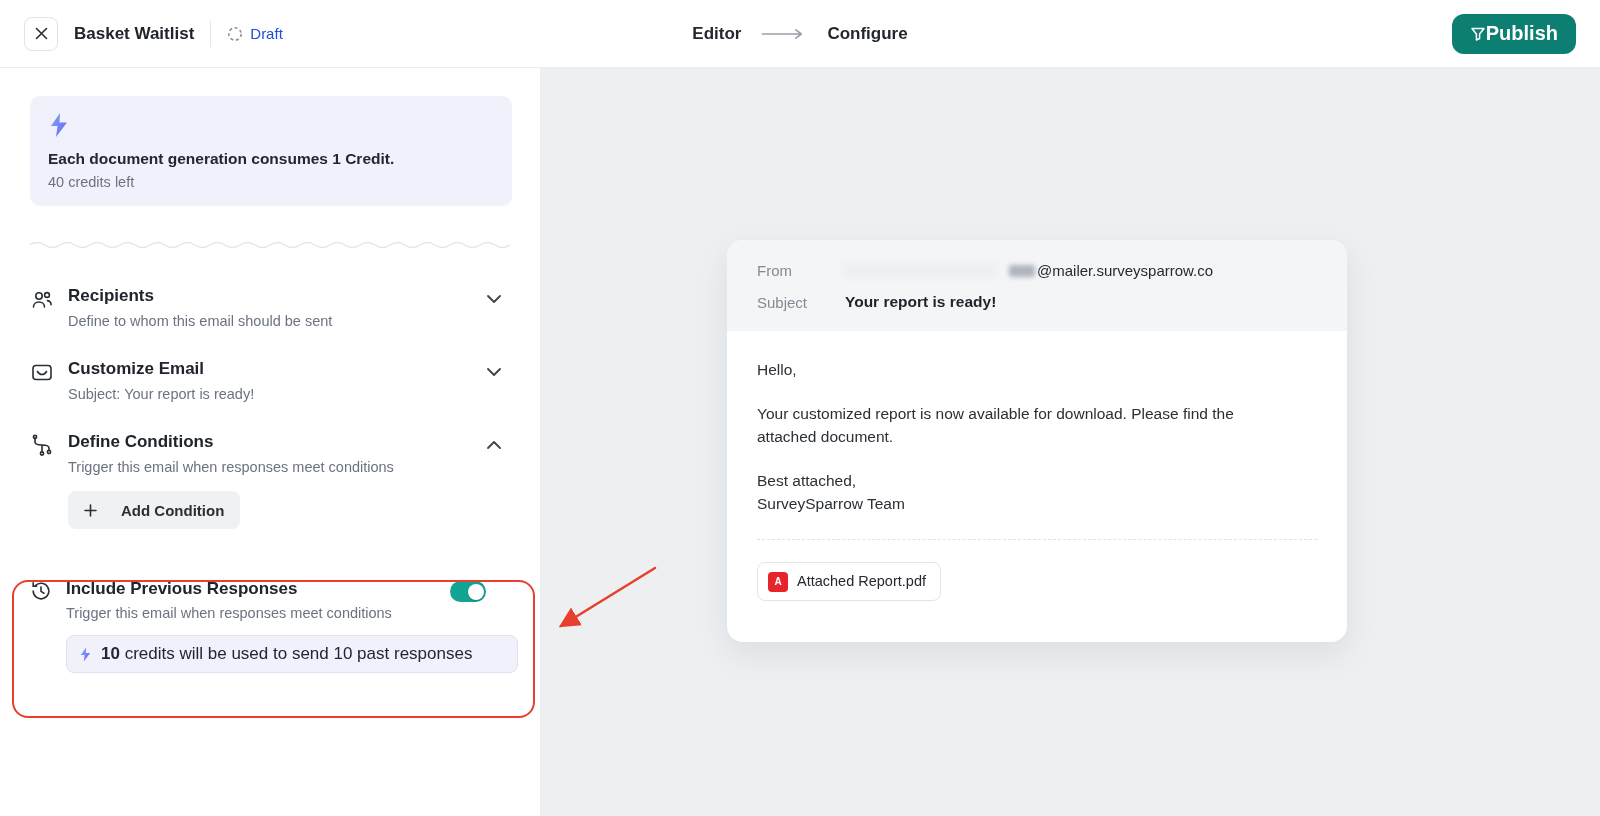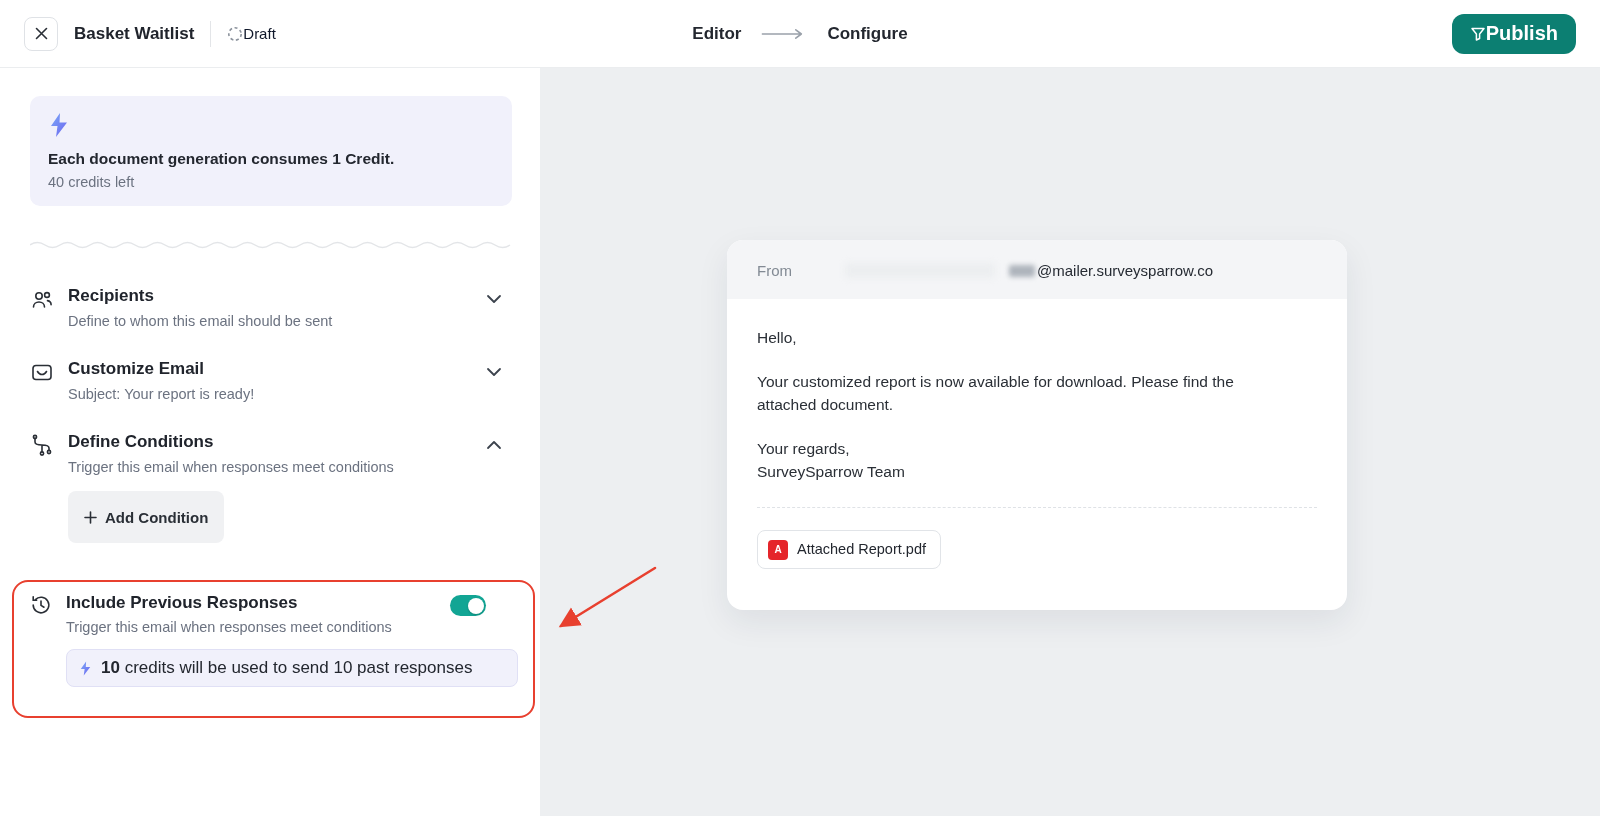--- a/index.html
+++ b/index.html
@@ -3,21 +3,21 @@
 <meta charset="utf-8">
 <style>
   * { margin:0; padding:0; box-sizing:border-box; }
   html,body { width:1600px; height:816px; font-family:"Liberation Sans", sans-serif; background:#fff; overflow:hidden; }
 
   
   .topbar { height:68px; background:#fff; border-bottom:1px solid #ebedef; display:flex; align-items:center; padding:0 24px; position:relative; }
   .close-btn { width:34px; height:34px; border:1px solid #dfe2e6; border-radius:8px; background:#fff; display:flex; align-items:center; justify-content:center; cursor:pointer; }
   .doc-title { font-size:17px; font-weight:700; color:#20242c; margin-left:16px; }
   .title-sep { width:1px; height:26px; background:#e3e5e8; margin:0 16px; }
-  .draft-wrap { display:flex; align-items:center; color:#0f172a; font-size:15px; }
+  .draft-wrap { display:flex; align-items:center; gap:7px; color:#1d4ed8; font-size:15px; }
   .center-nav { position:absolute; left:50%; top:0; height:68px; transform:translateX(-50%); display:flex; align-items:center; gap:20px; }
   .nav-step { font-size:17px; font-weight:700; color:#23272f; cursor:pointer; }
   .publish-btn { margin-left:auto; background:#0c7f72; color:#fff; border:none; border-radius:12px; height:40px; padding:0 18px; font-size:20px; font-weight:600; display:flex; align-items:center; cursor:pointer; font-family:"Liberation Sans", sans-serif; }
 
   
   .page-body { display:flex; height:748px; }
   .sidebar { width:540px; background:#fff; padding:28px 28px 0 30px; position:relative; flex-shrink:0; }
   .main { flex:1; background:#edeff1; position:relative; }
 
   
@@ -25,21 +25,21 @@
   .credit-banner .txt1 { font-size:15.5px; font-weight:600; color:#23272f; margin-bottom:6px; }
   .credit-banner .txt2 { font-size:14.5px; color:#6b7280; }
   .wavy { margin:34px 0 32px 0; height:10px; }
 
   .section { display:flex; align-items:flex-start; gap:14px; margin-bottom:30px; position:relative; }
   .section .sec-icon { width:24px; flex-shrink:0; margin-top:2px; color:#2a2f36; }
   .sec-title { font-size:17px; font-weight:700; color:#20242c; margin-bottom:7px; }
   .sec-sub { font-size:14.5px; color:#6b7280; }
   .chevron { position:absolute; right:10px; top:4px; cursor:pointer; color:#3c434d; }
 
-  .add-condition-btn { margin:-6px 0 26px 38px; background:#f0f1f3; border:none; border-radius:8px; height:52px; padding:0 16px; display:inline-flex; align-items:center; gap:8px; font-size:15px; font-weight:600; color:#2a2f36; cursor:pointer; font-family:"Liberation Sans", sans-serif; }
+  .add-condition-btn { margin:-6px 0 26px 38px; background:#f0f1f3; border:none; border-radius:8px; height:38px; padding:0 16px; display:inline-flex; align-items:center; gap:24px; font-size:15px; font-weight:600; color:#2a2f36; cursor:pointer; font-family:"Liberation Sans", sans-serif; }
 
   .highlight-box { position:absolute; left:12px; right:5px; top:512px; height:138px; border:2.5px solid #e8402f; border-radius:16px; pointer-events:none; }
   .include-block { position:relative; padding:24px 8px 0 0; }
   .include-head { display:flex; align-items:flex-start; gap:14px; position:relative; }
   .toggle { position:absolute; right:18px; top:2px; width:36px; height:21px; background:#12a594; border-radius:11px; cursor:pointer; }
   .toggle .knob { position:absolute; top:2.5px; right:2.5px; width:16px; height:16px; background:#fff; border-radius:50%; box-shadow:0 1px 2px rgba(0,0,0,.2); }
   .credit-note { margin:14px 5px 0 36px; width:452px; background:#f1f1fb; border:1px solid #e0e0f5; border-radius:8px; height:38px; display:flex; align-items:center; gap:9px; padding:0 12px; font-size:17px; color:#23272f; }
   .credit-note b { font-weight:700; }
 
   
@@ -237,25 +237,29 @@
     <div class="email-card">
       <div class="email-head">
         <div class="meta-row">
           <div class="meta-label">From</div>
           <div class="from-value">
             <span class="blur-wide"></span>
             <span class="blur-small"></span>
             <span>@mailer.surveysparrow.co</span>
           </div>
         </div>
+        <div class="meta-row">
+          <div class="meta-label">Subject</div>
+          <div class="subject-value">Your report is ready!</div>
+        </div>
       </div>
       <div class="email-body">
         <div class="para line">Hello,</div>
         <div class="para">Your customized report is now available for download. Please find the attached document.</div>
-        <div class="line">Your regards,</div>
+        <div class="line">Best attached,</div>
         <div class="line">SurveySparrow Team</div>
         <hr class="dashed-div">
         <div class="attachment-chip">
           <span class="pdf-icon">A</span>
           <span>Attached Report.pdf</span>
         </div>
       </div>
     </div>
   </div>
 </div>

